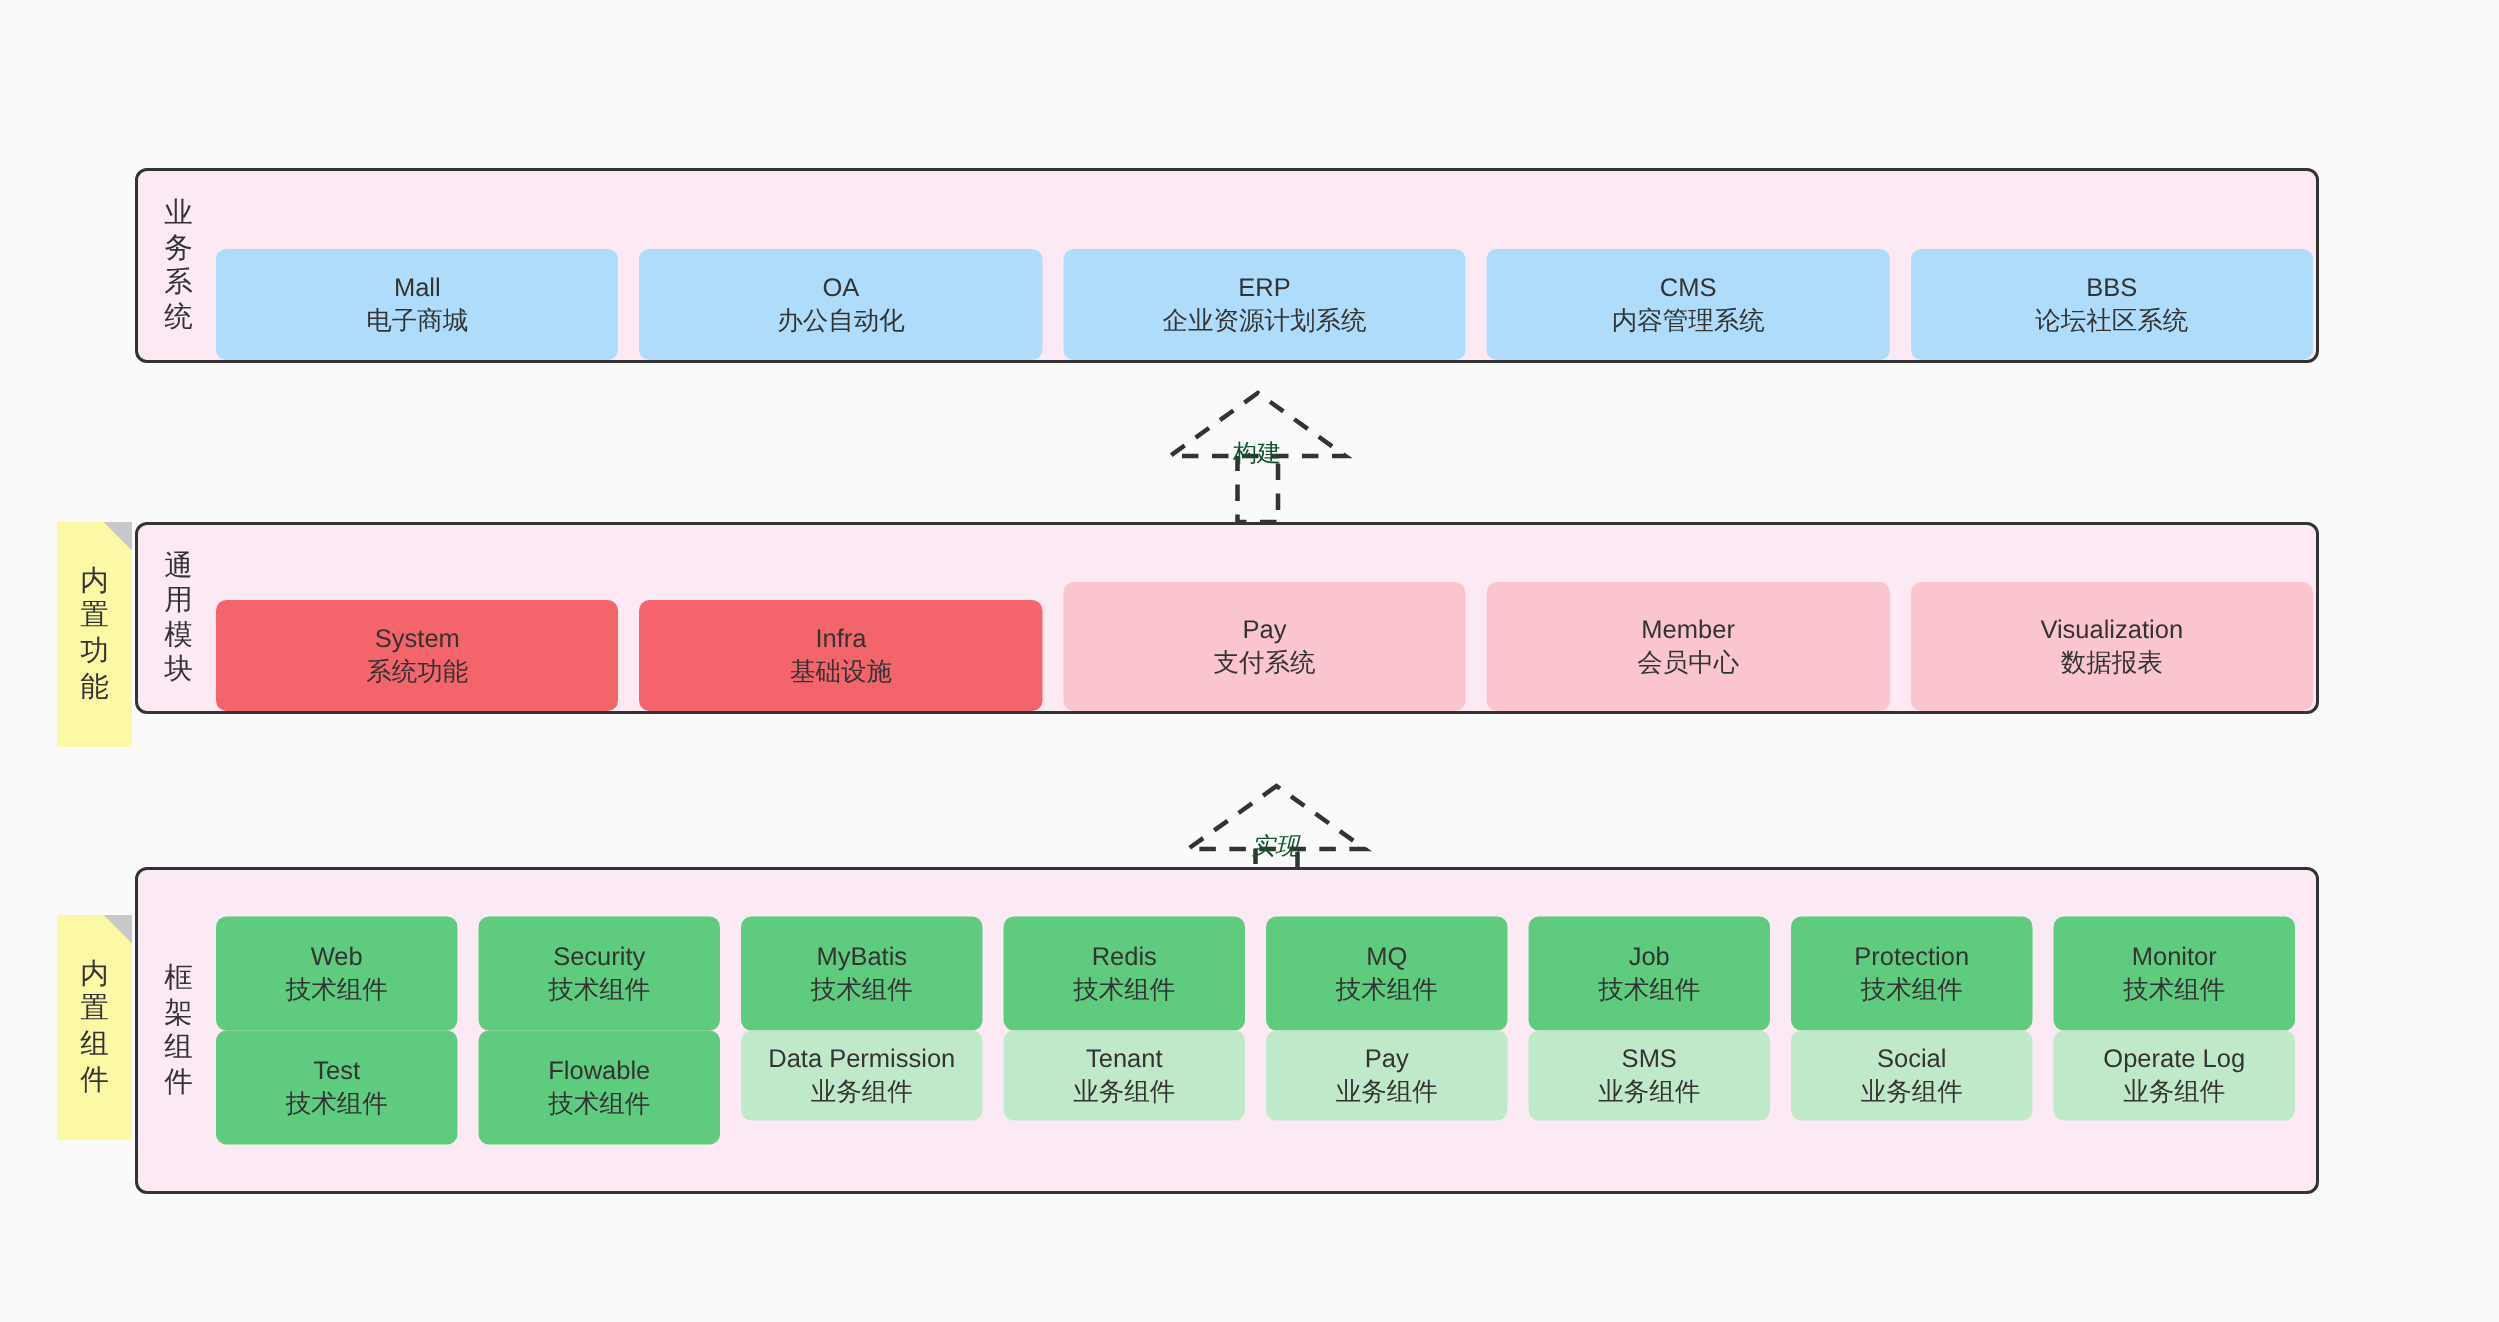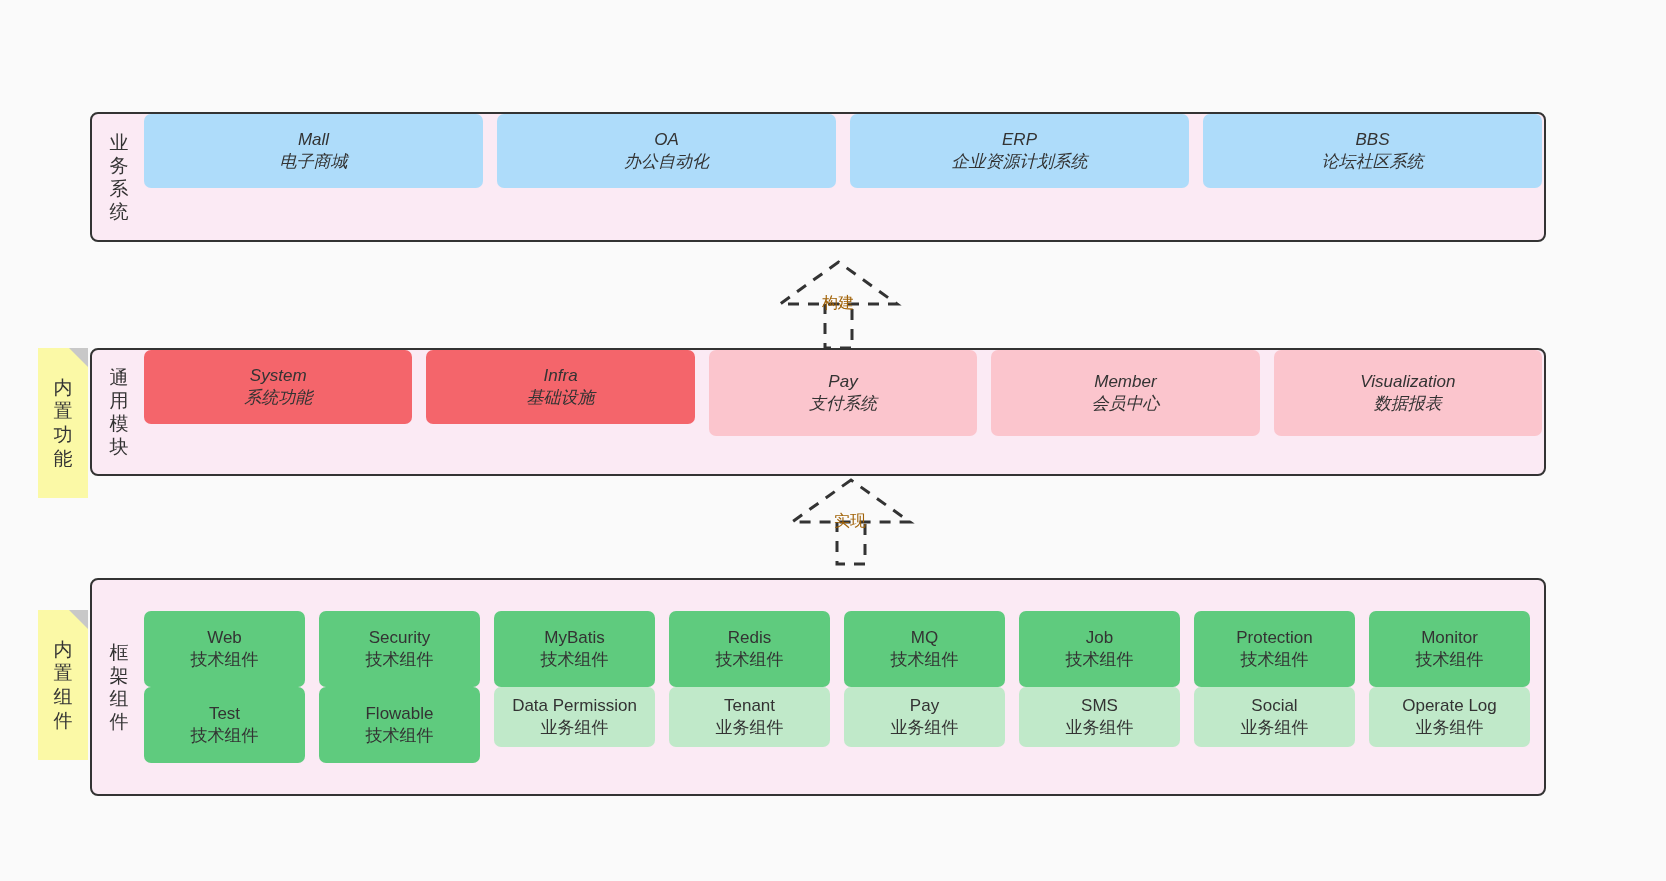--- a/index.html
+++ b/index.html
@@ -35,27 +35,26 @@
     writing-mode:horizontal-tb;
     word-break:break-all;
     padding-left:6px;
     box-sizing:border-box;
     white-space:normal;
   }
   .layer-title span{display:block;}
   .cards{
     flex:1 1 auto;
     display:flex;
-    align-items:flex-start;
+    align-items:flex-end;
     justify-content:space-between;
     gap:14px;
     padding:0 2px 0 4px;
     box-sizing:border-box;
     height:100%;
-    font-style:italic;
   }
   .cards-stack{
     flex:1 1 auto;
     display:flex;
     flex-direction:column;
     justify-content:center;
     gap:0;
     padding:0 14px 0 4px;
     box-sizing:border-box;
     height:100%;
@@ -113,21 +112,21 @@
     border-top:19px solid #c8c8c8;
     border-left:19px solid transparent;
   }
 
   
   .connector{position:absolute;}
   .connector svg{display:block;overflow:visible;}
   .connector .conn-label{
     position:absolute;
     font-size:16px;
-    color:#a16207;
+    color:#14532d;
     background:transparent;
     white-space:nowrap;
     line-height:1;
   }
 </style>
 </head>
 <body>
 
 <div class="canvas">
 
@@ -145,20 +144,24 @@
       </div>
       <div class="card blue">
         <span class="t1">OA</span>
         <span class="t2">办公自动化</span>
       </div>
       <div class="card blue">
         <span class="t1">ERP</span>
         <span class="t2">企业资源计划系统</span>
       </div>
       <div class="card blue">
+        <span class="t1">CMS</span>
+        <span class="t2">内容管理系统</span>
+      </div>
+      <div class="card blue">
         <span class="t1">BBS</span>
         <span class="t2">论坛社区系统</span>
       </div>
     </div>
   </div>
 
   <div class="connector" style="left:760px;top:258px;width:140px;height:92px;">
     <svg width="140" height="92" viewBox="0 0 140 92" aria-hidden="true">
       <path d="M65 45 L65 90 L92 90 L92 45" fill="none" stroke="#333333" stroke-width="3" stroke-dasharray="11,9"></path>
       <path d="M78.5 4 L20 46 L137 46 Z" fill="#fafafa" stroke="#333333" stroke-width="3" stroke-dasharray="11,9" stroke-linejoin="miter"></path>
@@ -198,21 +201,21 @@
         <span class="t1">Member</span>
         <span class="t2">会员中心</span>
       </div>
       <div class="card pink">
         <span class="t1">Visualization</span>
         <span class="t2">数据报表</span>
       </div>
     </div>
   </div>
 
-  <div class="connector" style="left:772px;top:476px;width:140px;height:92px;">
+  <div class="connector" style="left:772px;top:520px;width:140px;height:92px;font-style:italic;">
     <svg width="140" height="92" viewBox="0 0 140 92" aria-hidden="true">
       <path d="M65 45 L65 88 L93 88 L93 45" fill="none" stroke="#333333" stroke-width="3" stroke-dasharray="11,9"></path>
       <path d="M79 4 L20 46 L138 46 Z" fill="#fafafa" stroke="#333333" stroke-width="3" stroke-dasharray="11,9" stroke-linejoin="miter"></path>
     </svg>
     <span class="conn-label" style="left:62px;top:37px;">实现</span>
   </div>
 
   <div class="note" style="left:38px;top:610px;height:150px;">
     <div class="fold"></div>
     <span>内</span>

